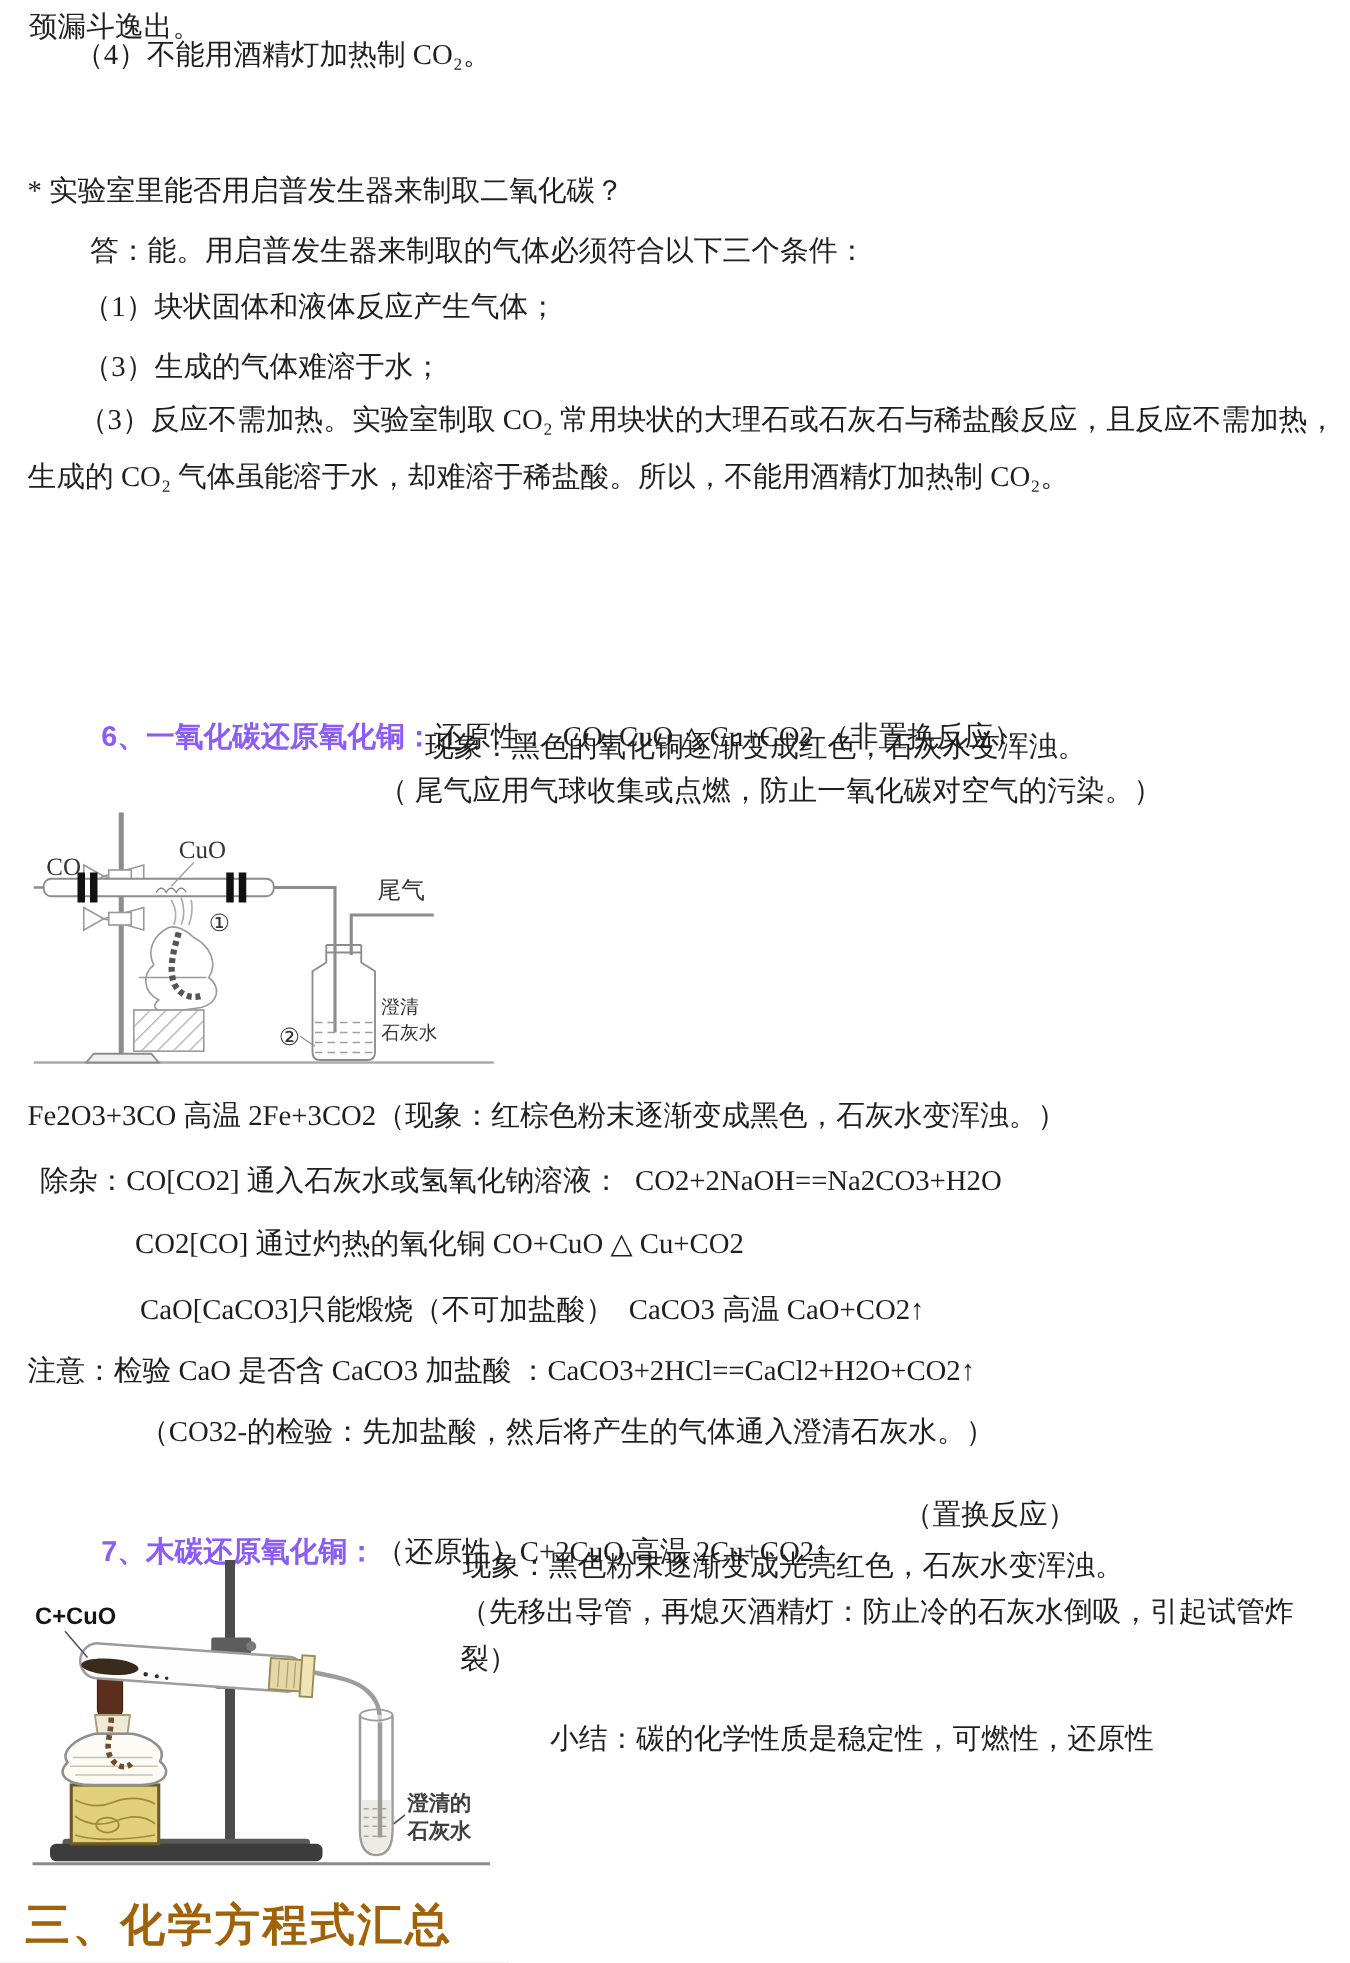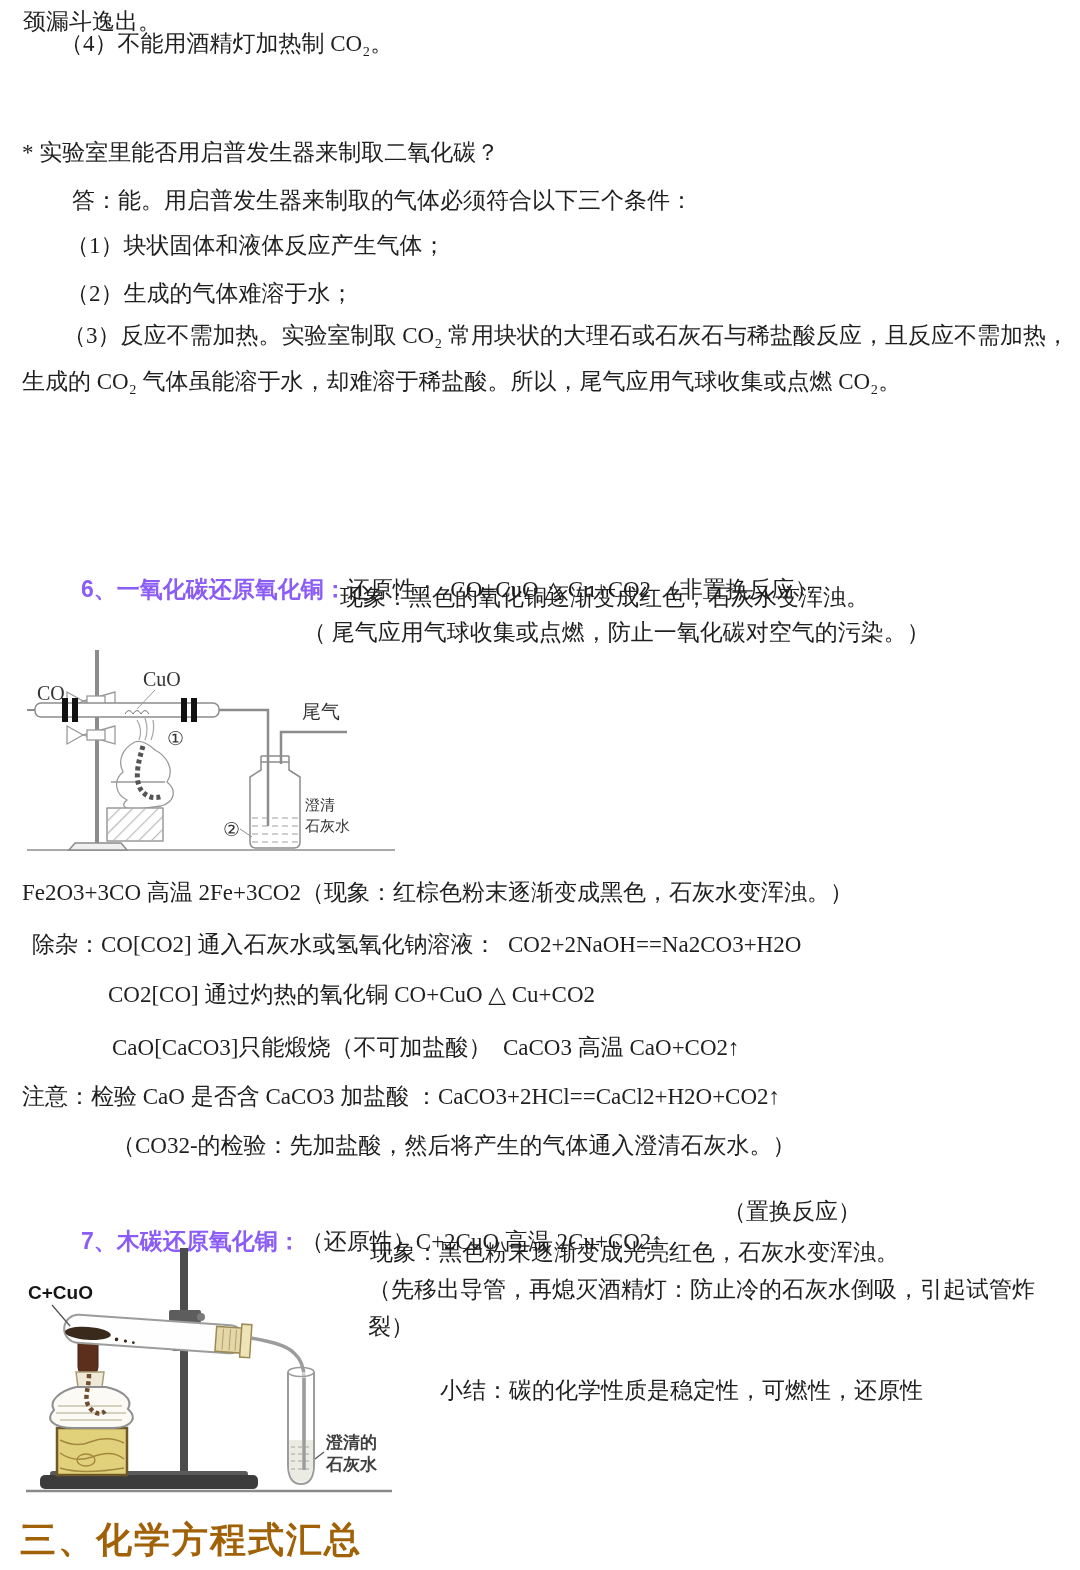--- a/index.html
+++ b/index.html
@@ -49,23 +49,23 @@
 </head>
 <body>
 
 <div class="doc">
 
   <div class="line" style="left:23px;top:8px">颈漏斗逸出。</div>
   <div class="line" style="left:60px;top:30px">（4）不能用酒精灯加热制 CO₂。</div>
   <div class="line" style="left:72px;top:187px">答：能。用启普发生器来制取的气体必须符合以下三个条件：</div>
   <div class="line" style="left:22px;top:139px">* 实验室里能否用启普发生器来制取二氧化碳？</div>
   <div class="line" style="left:66px;top:232px">（1）块状固体和液体反应产生气体；</div>
-  <div class="line" style="left:66px;top:280px">（2）生成的气体难溶于水；</div>
+  <div class="line" style="left:66px;top:280px">（3）生成的气体难溶于水；</div>
   <div class="line" style="left:63px;top:322px">（3）反应不需加热。实验室制取 CO₂ 常用块状的大理石或石灰石与稀盐酸反应，且反应不需加热，</div>
-  <div class="line" style="left:22px;top:368px">生成的 CO₂ 气体虽能溶于水，却难溶于稀盐酸。所以，尾气应用气球收集或点燃 CO₂。</div>
+  <div class="line" style="left:22px;top:368px">生成的 CO₂ 气体虽能溶于水，却难溶于稀盐酸。所以，不能用酒精灯加热制 CO₂。</div>
 
   <div class="line" style="left:22px;top:546px">
     <span class="hei">6、一氧化碳还原氧化铜：</span><span>还原性：  CO+CuO △ Cu+CO2 （非置换反应）</span>
   </div>
   <div class="line" style="left:303px;top:619px">（ 尾气应用气球收集或点燃，防止一氧化碳对空气的污染。）</div>
   <div class="line" style="left:340px;top:584px">现象：黑色的氧化铜逐渐变成红色，石灰水变浑浊。</div>
 
   <svg class="diag" style="left:25px;top:648px" width="372" height="208" viewBox="0 0 372 208">
     <defs>
       <pattern id="hatch" width="9" height="9" patternTransform="rotate(45)" patternUnits="userSpaceOnUse">

